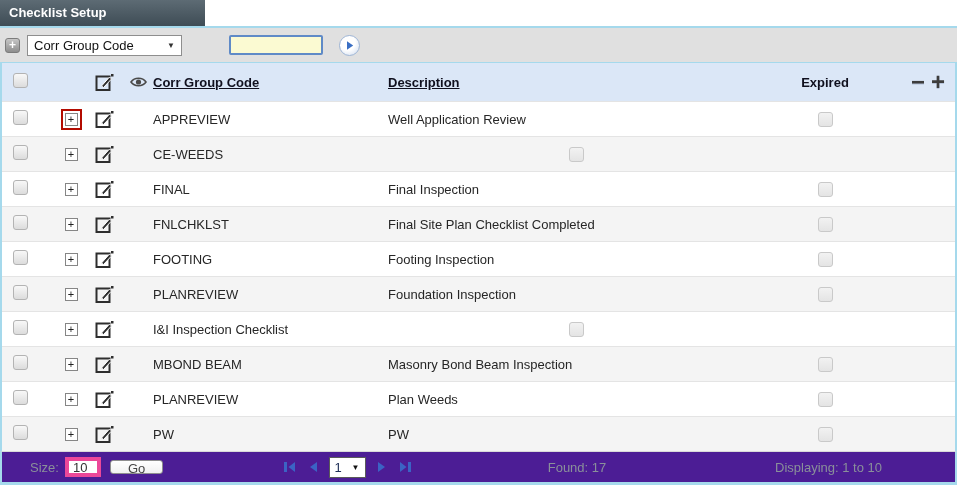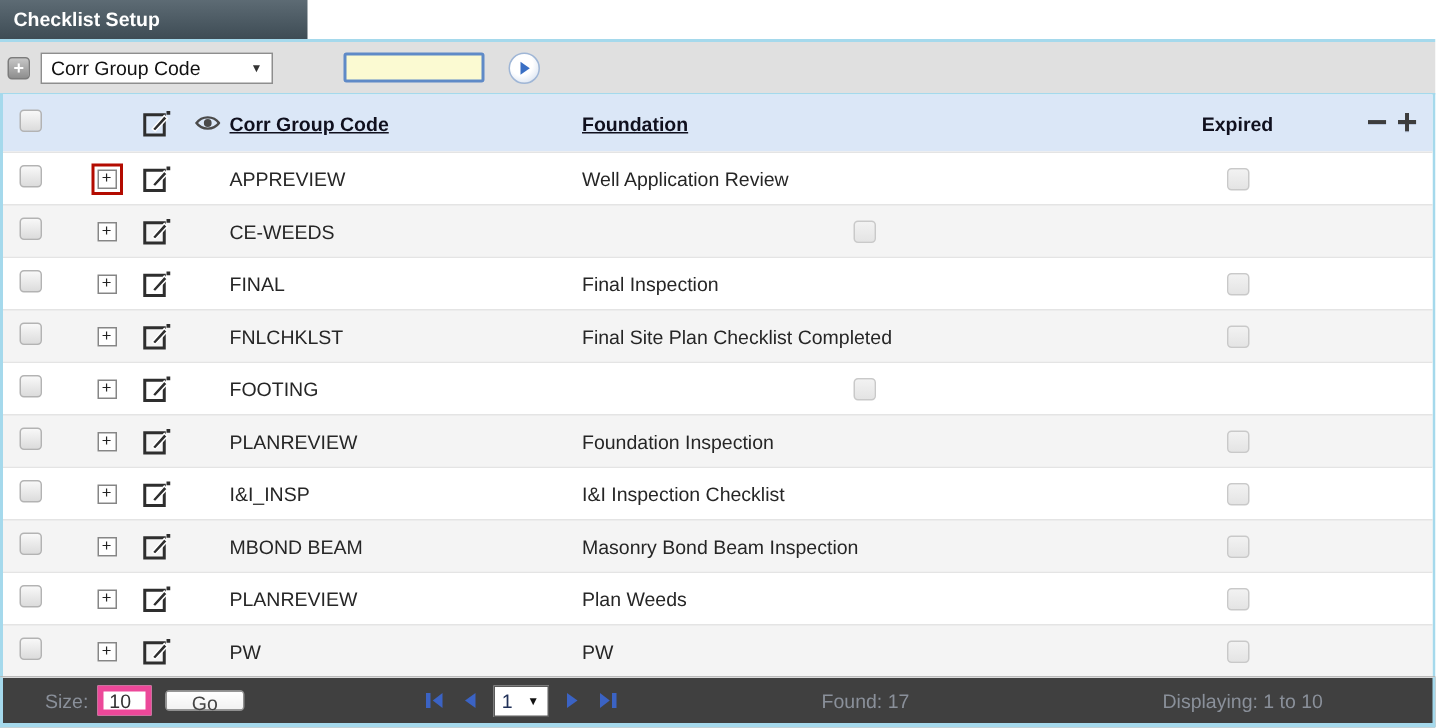--- a/index.html
+++ b/index.html
@@ -90,21 +90,21 @@
     display:flex; justify-content:flex-end; align-items:center;
     padding-right:10px; gap:6px;
   }
   .mp-glyph {
     font-weight:900; font-size:24px; line-height:20px; color:#3d3d3d;
     cursor:pointer; text-shadow:0 1px 0 #b8c6dd;
   }
 
   
   .footer {
-    height:34px; background:#404040;
+    height:34px; background:#4c1d95;
     border-top:1px solid #d9d9d9;
     border-left:2px solid #a5d9ec; border-right:2px solid #a5d9ec;
     border-bottom:3px solid #a5d9ec;
     display:grid; grid-template-columns:240px 210px 250px 1fr;
     align-items:center; font-size:13px; color:#8a909a;
   }
   .size-group { display:flex; align-items:center; padding-left:28px; }
   .size-label { margin-right:6px; }
   .size-input {
     width:36px; height:20px; border:4px solid #ec4899;
@@ -164,21 +164,21 @@
     </div>
     <div class="cell-center">
       <span class="eye-icon">
         <svg width="17" height="12" viewBox="0 0 17 12">
           <path d="M1 6 C4.5 1 12.5 1 16 6 C12.5 11 4.5 11 1 6 Z" fill="none" stroke="#4a4a4a" stroke-width="1.6"></path>
           <circle cx="8.5" cy="6" r="2.6" fill="#4a4a4a"></circle>
         </svg>
       </span>
     </div>
     <div><span class="col-label">Corr Group Code</span></div>
-    <div><span class="col-label">Foundation</span></div>
+    <div><span class="col-label">Description</span></div>
     <div class="cell-center">
         <span>Expired</span>
       </div>
     <div class="minus-plus">
       <span class="mp-glyph">−</span>
       <span class="mp-glyph">+</span>
     </div>
   </div>
 
   <div id="rows-container">
@@ -292,20 +292,21 @@
       <span class="edit-icon">
         <svg width="19" height="19" viewBox="0 0 19 19">
           <rect x="1.5" y="3.5" width="13" height="13.5" fill="none" stroke="#2e2e2e" stroke-width="2"></rect>
           <path d="M6.5 13 L14.5 4 L16.5 6 L8.5 14.5 Z" fill="#2e2e2e" stroke="#ffffff" stroke-width="1"></path>
           <rect x="16" y="1" width="2.5" height="2.5" fill="#2e2e2e"></rect>
         </svg>
       </span>
     </div>
     <div></div>
     <div>FOOTING</div>
+    <div>Footing Inspection</div>
     <div class="cell-center">
           <span class="checkbox expired-box"></span>
         </div>
     <div></div>
   </div>
 
   <div class="grid-row t-row alt">
     <div><span class="checkbox"></span></div>
     <div class="cell-center">
       <span class="expand-wrap">
@@ -340,21 +341,20 @@
     <div class="cell-center">
       <span class="edit-icon">
         <svg width="19" height="19" viewBox="0 0 19 19">
           <rect x="1.5" y="3.5" width="13" height="13.5" fill="none" stroke="#2e2e2e" stroke-width="2"></rect>
           <path d="M6.5 13 L14.5 4 L16.5 6 L8.5 14.5 Z" fill="#2e2e2e" stroke="#ffffff" stroke-width="1"></path>
           <rect x="16" y="1" width="2.5" height="2.5" fill="#2e2e2e"></rect>
         </svg>
       </span>
     </div>
     <div></div>
-    <div>I&amp;I_INSP</div>
     <div>I&amp;I Inspection Checklist</div>
     <div class="cell-center">
           <span class="checkbox expired-box"></span>
         </div>
     <div></div>
   </div>
 
   <div class="grid-row t-row alt">
     <div><span class="checkbox"></span></div>
     <div class="cell-center">

